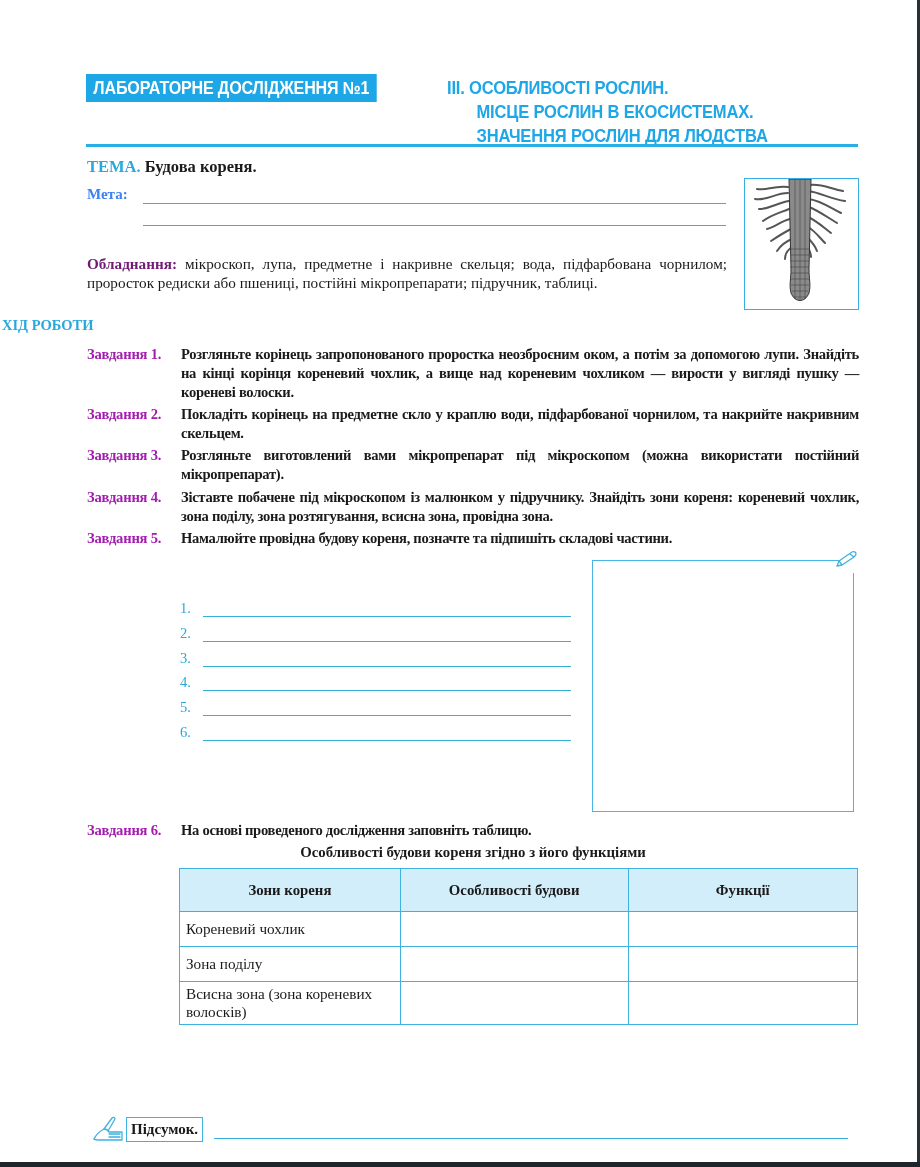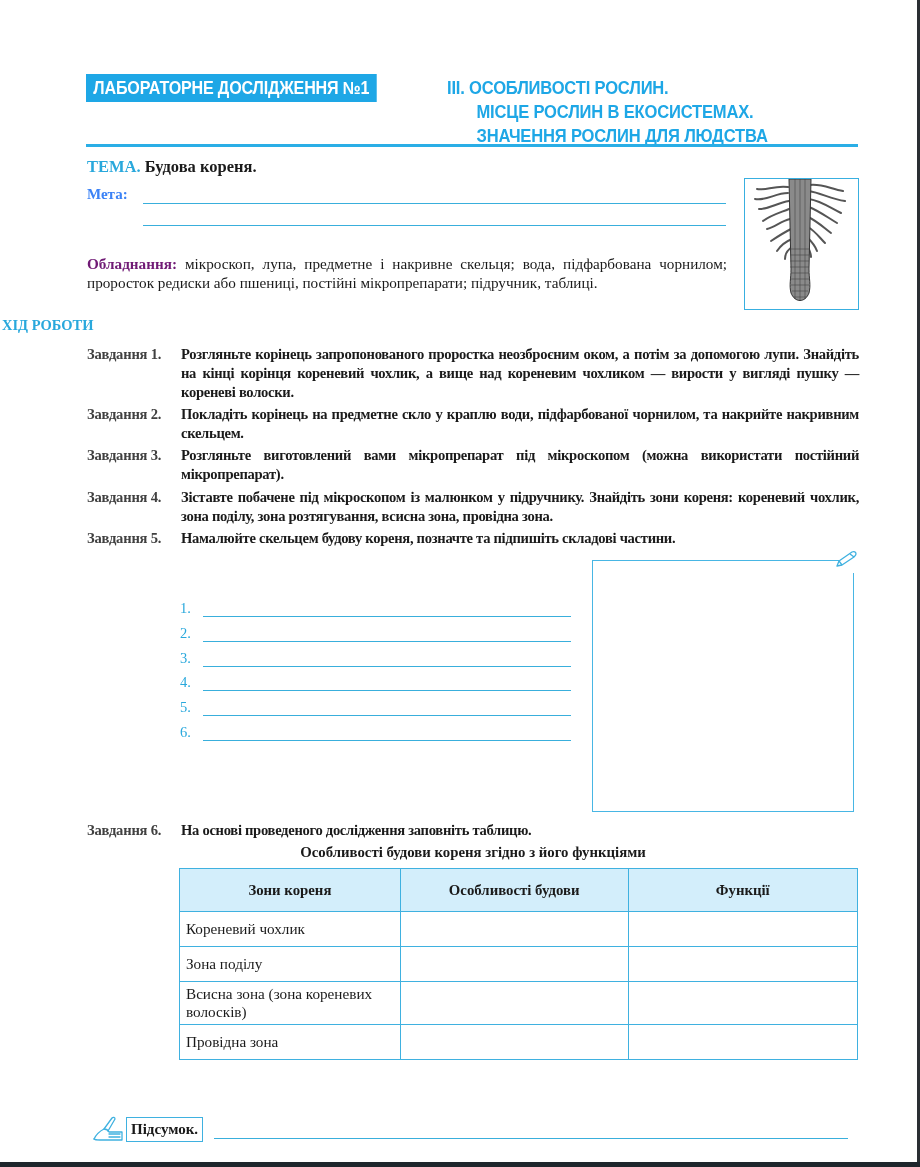--- a/index.html
+++ b/index.html
@@ -40,21 +40,21 @@
 
   .equip { position: absolute; left: 87px; top: 254px; width: 640px; font-size: 15.2px; line-height: 19px; text-align: justify; }
   .equip .lbl { color: #701a75; font-weight: bold; }
 
   .root-image { position: absolute; left: 744px; top: 178px; width: 113px; height: 130px; border: 1px solid #38afe0; background: #fff; }
 
   .work-title { position: absolute; left: 0; width: 920px; top: 317px; text-align: left; font-size: 14.5px; font-weight: bold; color: #29a8dc; }
   .work-title span { position: relative; left: 2px; }
 
   .task { position: absolute; left: 87px; width: 772px; font-size: 14.6px; line-height: 19.2px; font-weight: bold; }
-  .task .tlabel { position: absolute; left: 0; top: 0; color: #404040; font-weight: bold; letter-spacing: -0.2px; }
+  .task .tlabel { position: absolute; left: 0; top: 0; color: #a21caf; font-weight: bold; letter-spacing: -0.2px; }
   .task .ttext { margin-left: 94px; text-align: justify; letter-spacing: -0.3px; }
 
   .numlist { position: absolute; left: 180px; top: 600px; }
   .numitem { position: relative; height: 24.8px; }
   .numitem .n { position: absolute; left: 0; top: 0; font-size: 14.5px; color: #29a8dc; }
   .numitem .ul { position: absolute; left: 23px; top: 16px; width: 368px; height: 1px; background: #39afdc; }
 
   .draw-box { position: absolute; left: 592px; top: 560px; width: 260px; height: 250px; border: 1.5px solid #48b6e4; border-top-color: #48b6e4; }
   .draw-box .gap { position: absolute; right: -4px; top: -4px; width: 18px; height: 16px; background: #fff; }
   .pencil { position: absolute; left: 834px; top: 549px; width: 24px; height: 20px; }
@@ -162,21 +162,21 @@
 <div class="task" style="top:446px;">
   <span class="tlabel">Завдання 3.</span>
   <div class="ttext">Розгляньте виготовлений вами мікропрепарат під мікроскопом (можна використати постійний мікропрепарат).</div>
 </div>
 <div class="task" style="top:488px;">
   <span class="tlabel">Завдання 4.</span>
   <div class="ttext">Зіставте побачене під мікроскопом із малюнком у підручнику. Знайдіть зони кореня: кореневий чохлик, зона поділу, зона розтягування, всисна зона, провідна зона.</div>
 </div>
 <div class="task" style="top:529px;">
   <span class="tlabel">Завдання 5.</span>
-  <div class="ttext">Намалюйте скельцем будову кореня, позначте та підпишіть складові частини.</div>
+  <div class="ttext">Намалюйте провідна будову кореня, позначте та підпишіть складові частини.</div>
 </div>
 
 <div class="numlist">
   <div class="numitem">
     <span class="n">1.</span>
     <span class="ul"></span>
   </div>
   <div class="numitem">
     <span class="n">2.</span>
     <span class="ul"></span>
@@ -231,25 +231,20 @@
       <td></td>
       <td></td>
     </tr>
     <tr class="r">
       <td>Зона поділу</td>
       <td></td>
       <td></td>
     </tr>
     <tr class="r2">
       <td>Всисна зона (зона кореневих волосків)</td>
-      <td></td>
-      <td></td>
-    </tr>
-    <tr class="r">
-      <td>Провідна зона</td>
       <td></td>
       <td></td>
     </tr>
   </tbody>
 </table>
 
 <div class="summary">
   <svg class="summary-icon" viewBox="0 0 34 28">
     <g fill="none" stroke="#3fb1e0" stroke-width="1.3" stroke-linejoin="round" stroke-linecap="round">
       <path d="M2 24 C4 20 8 16 12 14 L20 3 C21 2 23 2 23 4 L16 16"></path>

